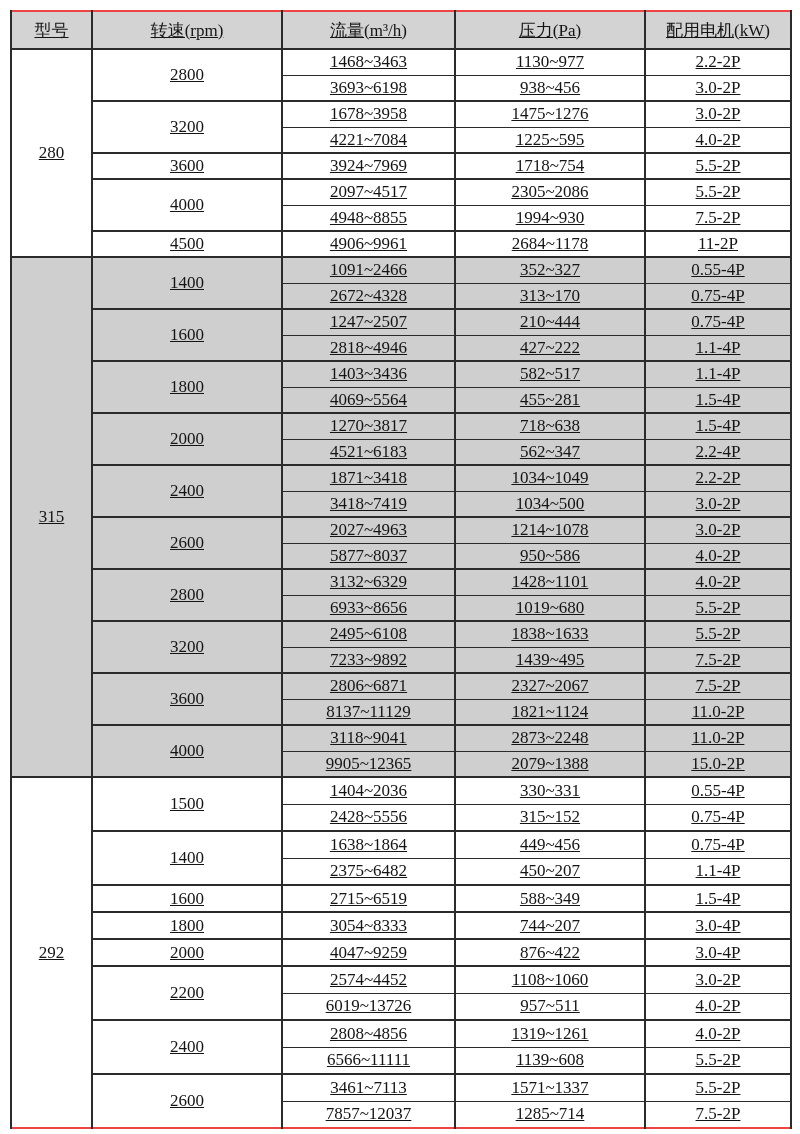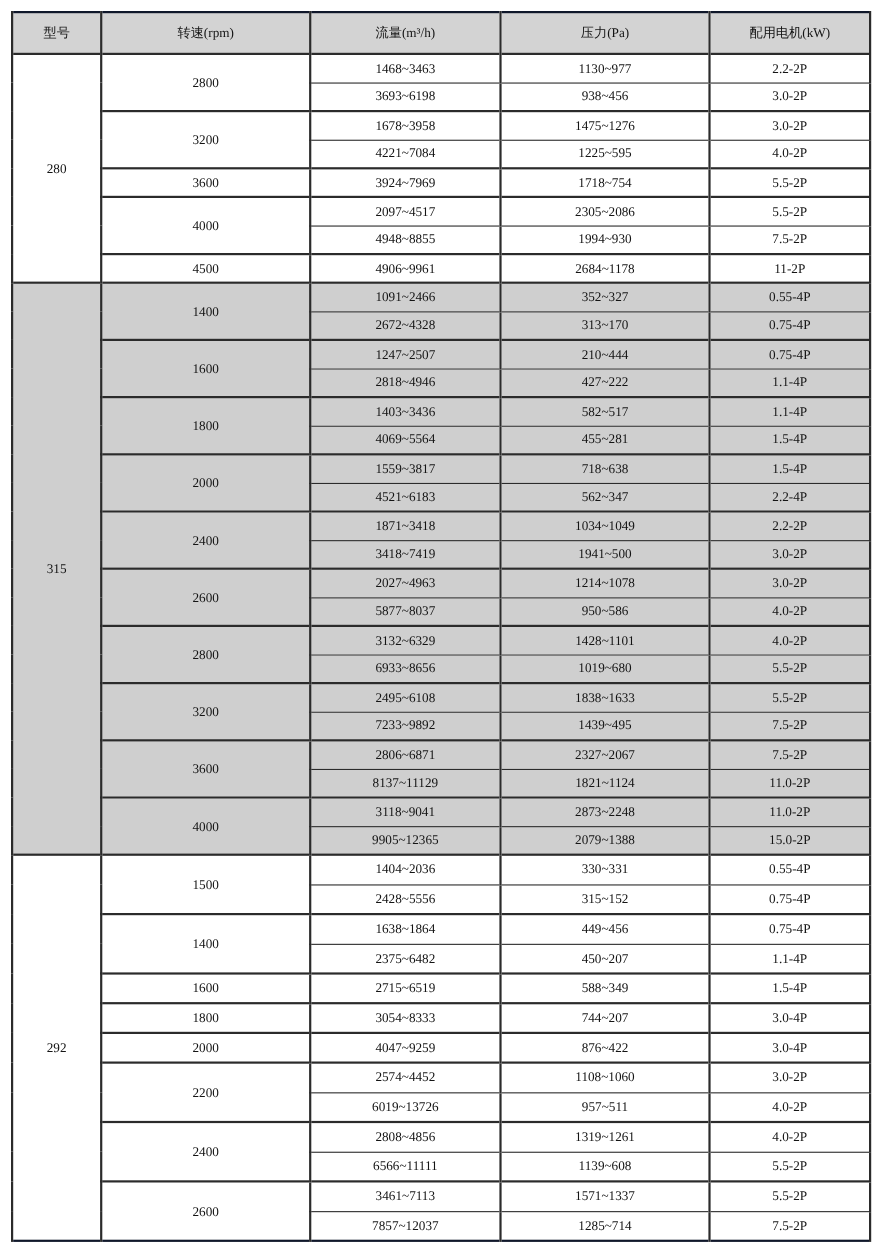--- a/index.html
+++ b/index.html
@@ -15,22 +15,23 @@
     background: #ffffff;
     position: relative;
   }
   table.spec {
     position: absolute;
     left: 10px;
     top: 10px;
     width: 780px;
     border-collapse: collapse;
     table-layout: fixed;
-    border: 2px solid #0f172a;
-    font-size: 12px;
+    border: 2px solid #ef4444;
+    font-size: 17px;
+    text-decoration: underline;
   }
   table.spec th, table.spec td {
     border-left: 2px solid #2b2b2b;
     border-right: 2px solid #2b2b2b;
     border-top: 2px solid #2b2b2b;
     border-bottom: none;
     text-align: center;
     vertical-align: middle;
     font-weight: normal;
     padding: 0 2px;
@@ -144,38 +145,38 @@
           <td class="data">582~517</td>
           <td class="data">1.1-4P</td>
         </tr>
         <tr class="sec1 sub shaded">
           <td class="data">4069~5564</td>
           <td class="data">455~281</td>
           <td class="data">1.5-4P</td>
         </tr>
         <tr class="sec1 shaded">
           <td rowspan="2" class="speed">2000</td>
-          <td class="data">1559~3817</td>
+          <td class="data">1270~3817</td>
           <td class="data">718~638</td>
           <td class="data">1.5-4P</td>
         </tr>
         <tr class="sec1 sub shaded">
           <td class="data">4521~6183</td>
           <td class="data">562~347</td>
           <td class="data">2.2-4P</td>
         </tr>
         <tr class="sec1 shaded">
           <td rowspan="2" class="speed">2400</td>
           <td class="data">1871~3418</td>
           <td class="data">1034~1049</td>
           <td class="data">2.2-2P</td>
         </tr>
         <tr class="sec1 sub shaded">
           <td class="data">3418~7419</td>
-          <td class="data">1941~500</td>
+          <td class="data">1034~500</td>
           <td class="data">3.0-2P</td>
         </tr>
         <tr class="sec1 shaded">
           <td rowspan="2" class="speed">2600</td>
           <td class="data">2027~4963</td>
           <td class="data">1214~1078</td>
           <td class="data">3.0-2P</td>
         </tr>
         <tr class="sec1 sub shaded">
           <td class="data">5877~8037</td>

